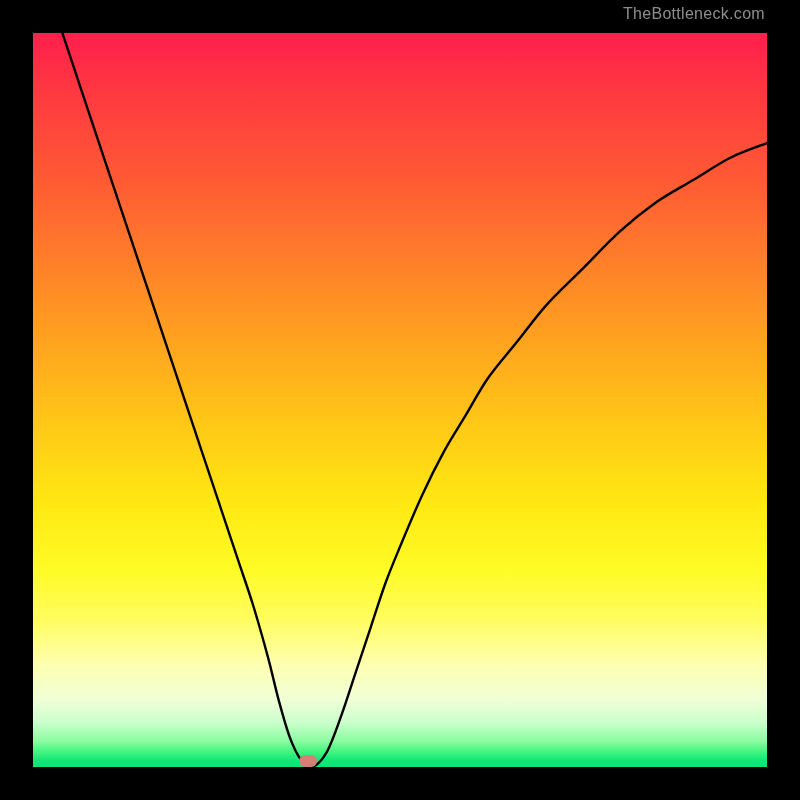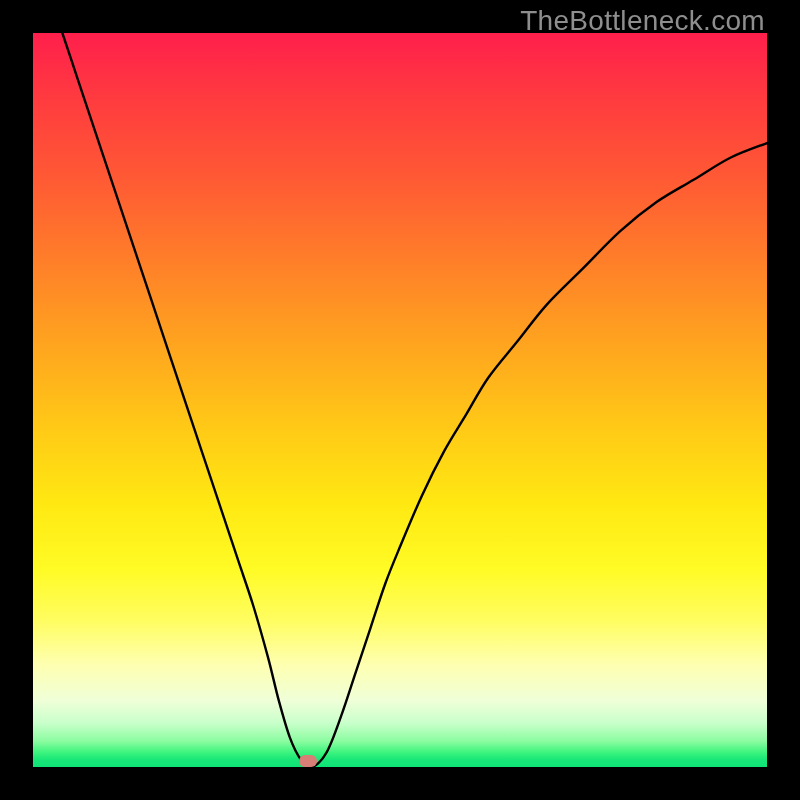--- a/index.html
+++ b/index.html
@@ -42,21 +42,21 @@
       #3df47e 98%,
       #18e778 99%,
       #0ee375 100%
     );
   }
   .watermark {
     position: absolute;
     top: 5px;
     right: 35px;
     color: #8e8e8e;
-    font-size: 28px;
+    font-size: 16px;
     font-weight: 500;
     letter-spacing: 0.3px;
     font-family: Arial, Helvetica, sans-serif;
   }
   svg.curve {
     position: absolute;
     top: 0;
     left: 0;
     width: 734px;
     height: 734px;

